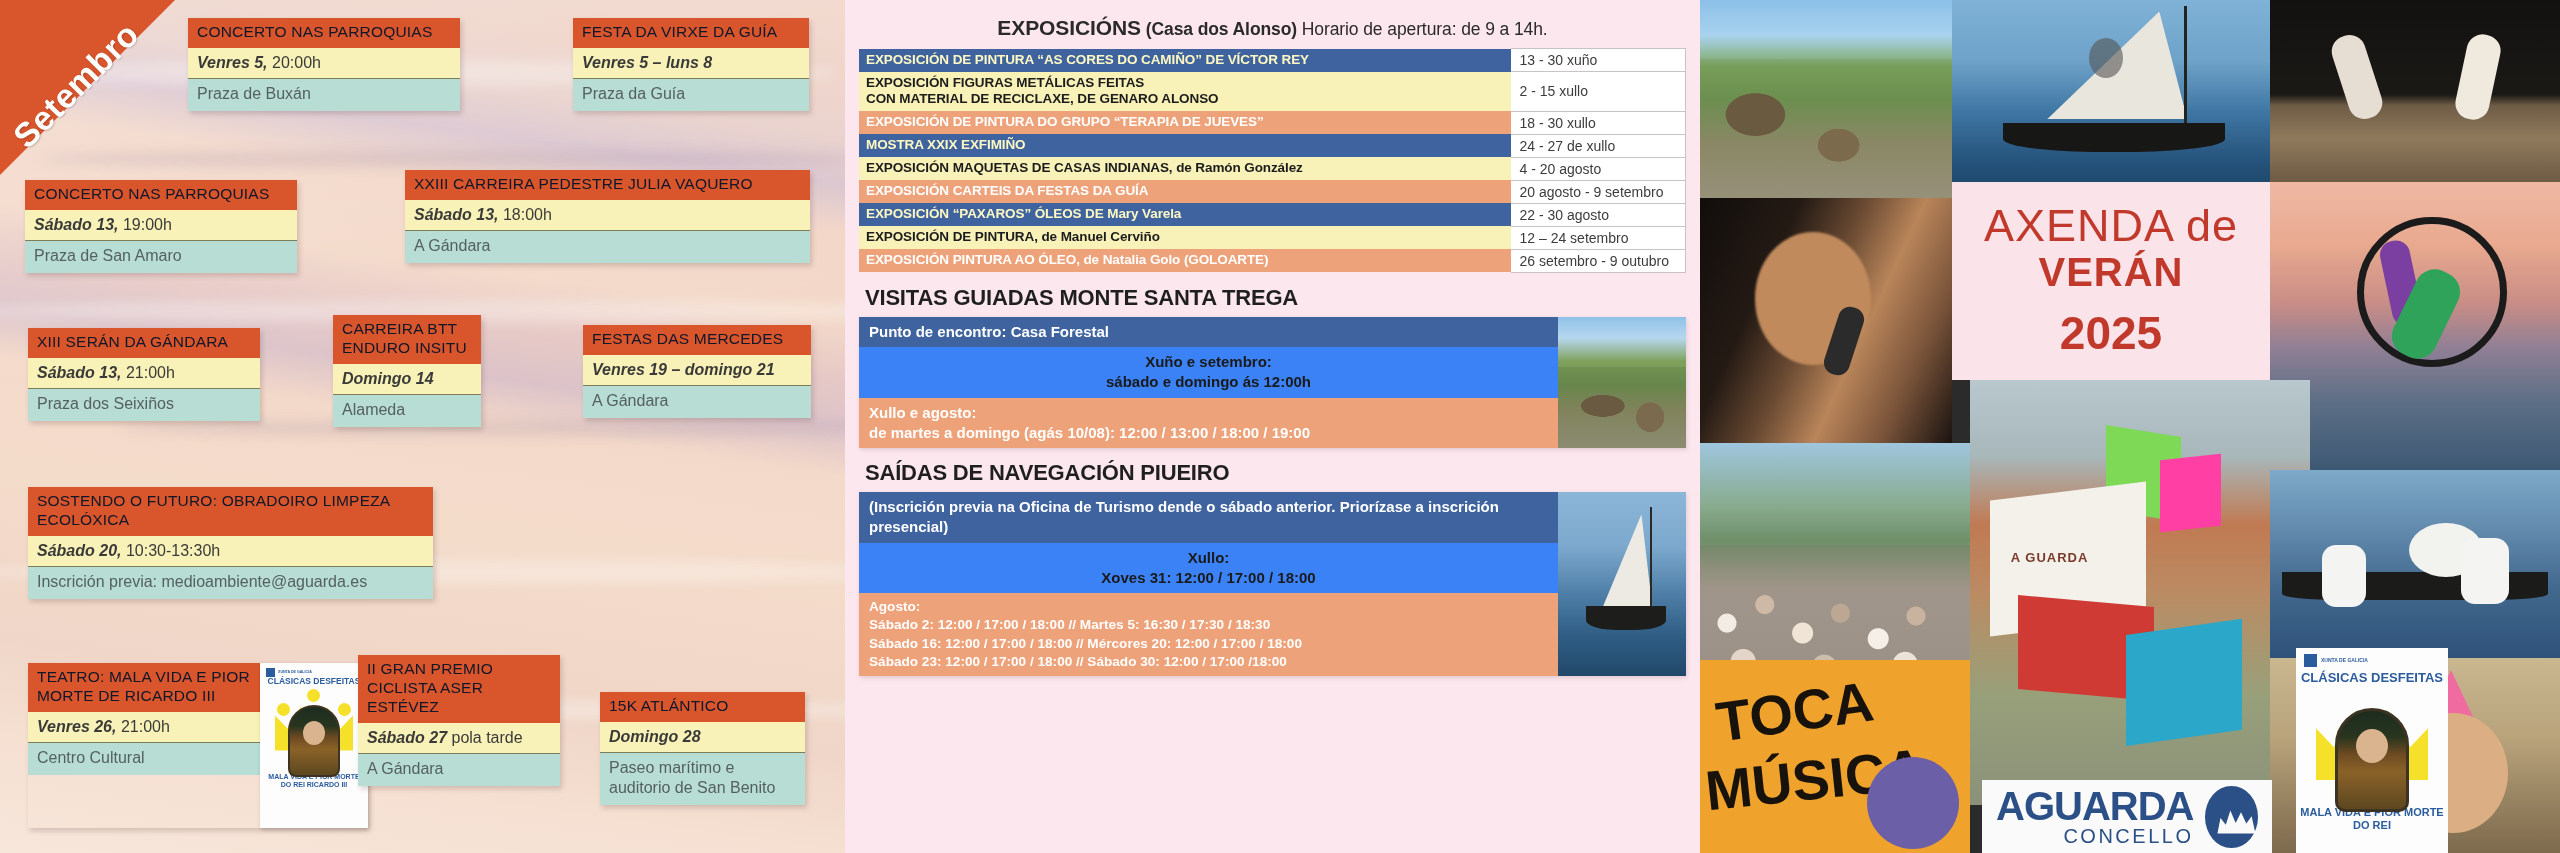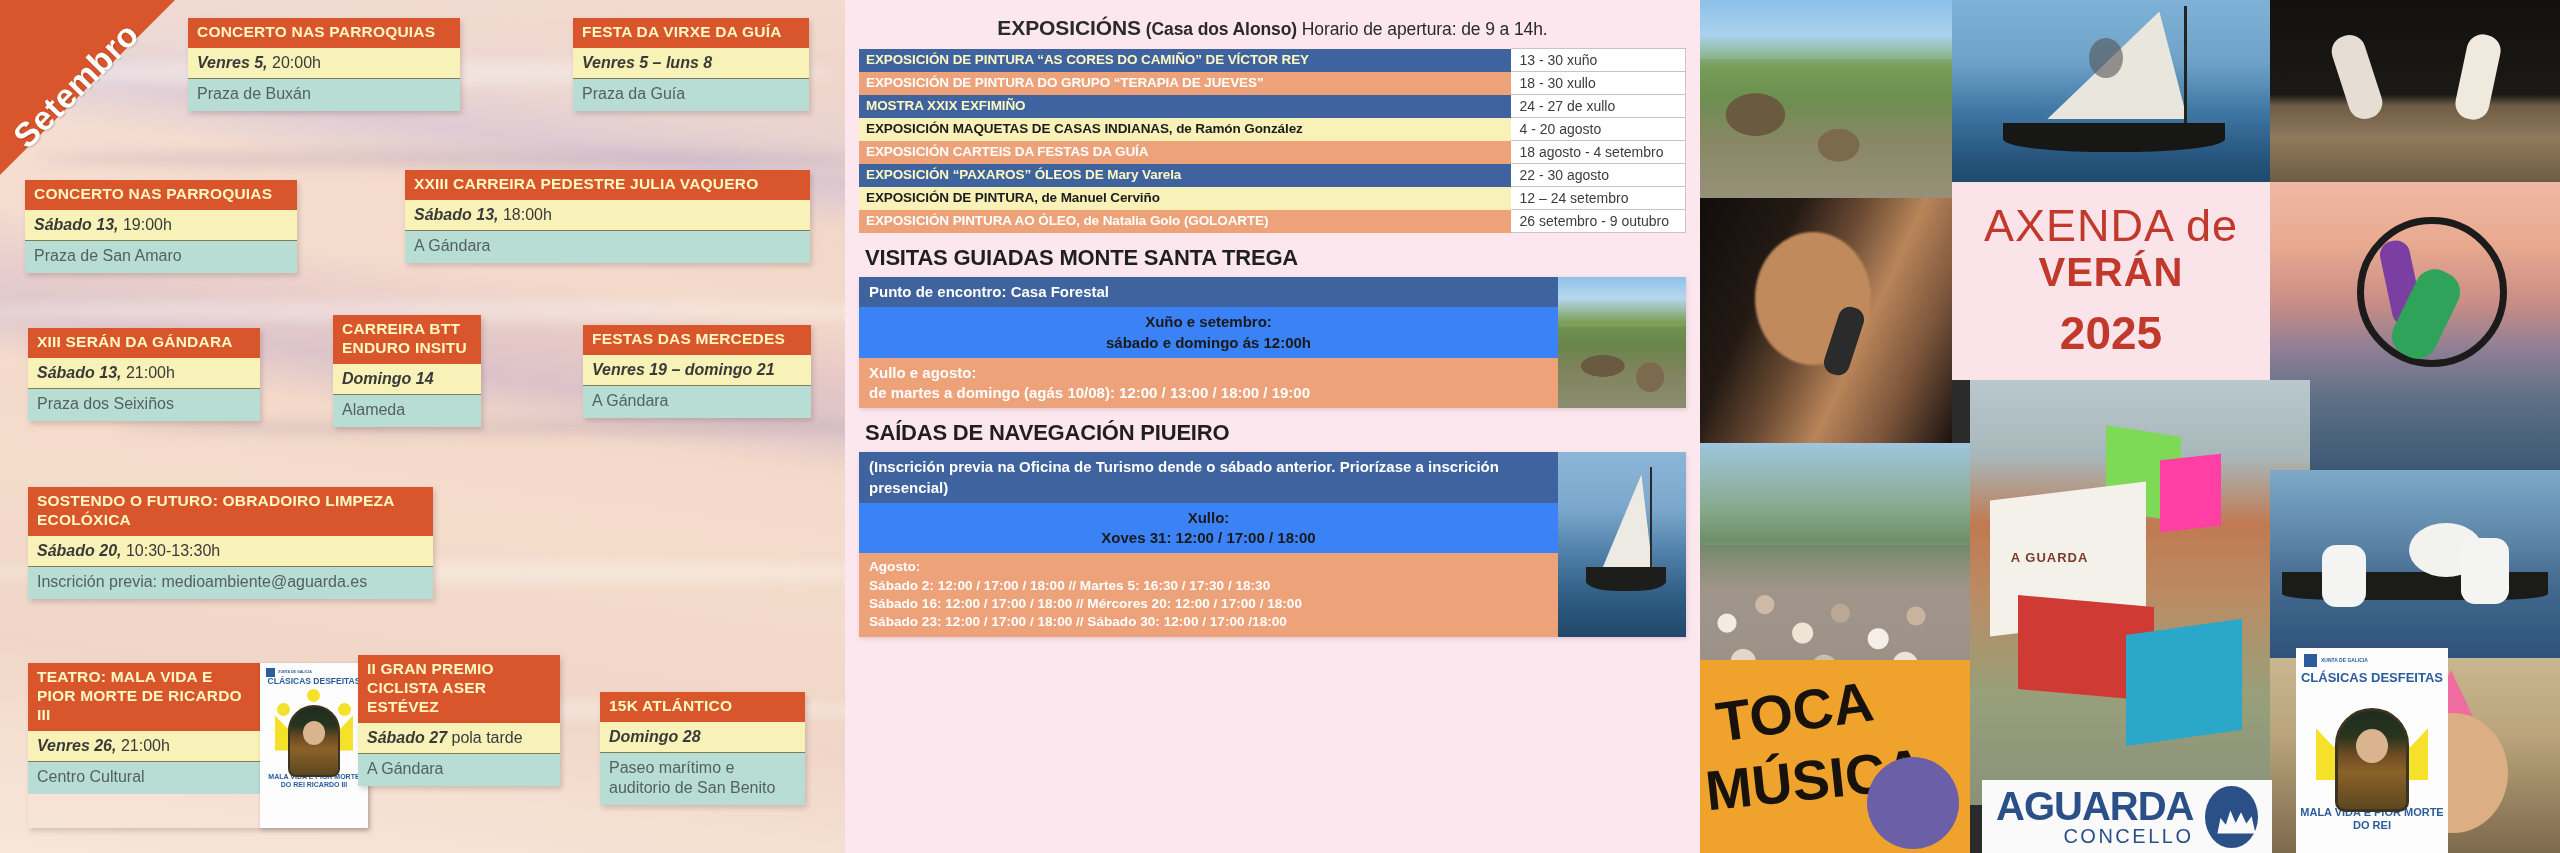--- a/index.html
+++ b/index.html
@@ -40,21 +40,21 @@
     text-shadow: 0 1px 2px rgba(0,0,0,.25);
   }
 
   
   .card {
     position: absolute; z-index: 3;
     box-shadow: 2px 3px 5px rgba(90,60,60,.22);
     font-family: "Liberation Sans", sans-serif;
   }
   .card .c-title {
-    background:#d9552b; color:#fef9c3; font-weight:bold;
+    background:#d9552b; color:#0f172a; font-weight:normal;
     font-size:15.5px; letter-spacing:.2px; line-height:1.22;
     padding: 5px 9px 6px 9px; text-transform: uppercase;
   }
   .card .c-date {
     background:#f8f2b8; color:#3a3a38; font-size:16px;
     padding: 5px 9px 6px 9px; border-bottom:1px solid #7d7d58;
     line-height: 1.2;
   }
   .card .c-date i { font-style: italic; font-weight: bold; }
   .card .c-place {
@@ -393,35 +393,39 @@
     <div class="sec-head">
       <span>EXPOSICIÓNS</span><span class="sub"> (Casa dos Alonso)</span><span class="norm"> Horario de apertura: de 9 a 14h.</span>
     </div>
 
     <table class="expo">
       <tbody id="expo-body">
           <tr class="blue">
             <td class="name">EXPOSICIÓN DE PINTURA “AS CORES DO CAMIÑO” DE VÍCTOR REY</td>
             <td class="date">13 - 30 xuño</td>
           </tr>
+          <tr class="yellow">
+            <td class="name">EXPOSICIÓN FIGURAS METÁLICAS FEITAS<br>CON MATERIAL DE RECICLAXE, DE GENARO ALONSO</td>
+            <td class="date">2 - 15 xullo</td>
+          </tr>
           <tr class="salmon">
             <td class="name">EXPOSICIÓN DE PINTURA DO GRUPO “TERAPIA DE JUEVES”</td>
             <td class="date">18 - 30  xullo</td>
           </tr>
           <tr class="blue">
             <td class="name">MOSTRA XXIX EXFIMIÑO</td>
             <td class="date">24 - 27 de xullo</td>
           </tr>
           <tr class="yellow">
             <td class="name">EXPOSICIÓN MAQUETAS DE CASAS INDIANAS, de Ramón González</td>
             <td class="date">4 - 20 agosto</td>
           </tr>
           <tr class="salmon">
             <td class="name">EXPOSICIÓN CARTEIS DA FESTAS DA GUÍA</td>
-            <td class="date">18 agosto - 4 setembro</td>
+            <td class="date">20 agosto - 9 setembro</td>
           </tr>
           <tr class="blue">
             <td class="name">EXPOSICIÓN “PAXAROS” ÓLEOS DE Mary Varela</td>
             <td class="date">22 - 30 agosto</td>
           </tr>
           <tr class="yellow">
             <td class="name">EXPOSICIÓN DE PINTURA, de Manuel Cerviño</td>
             <td class="date">12 – 24 setembro</td>
           </tr>
           <tr class="salmon">

